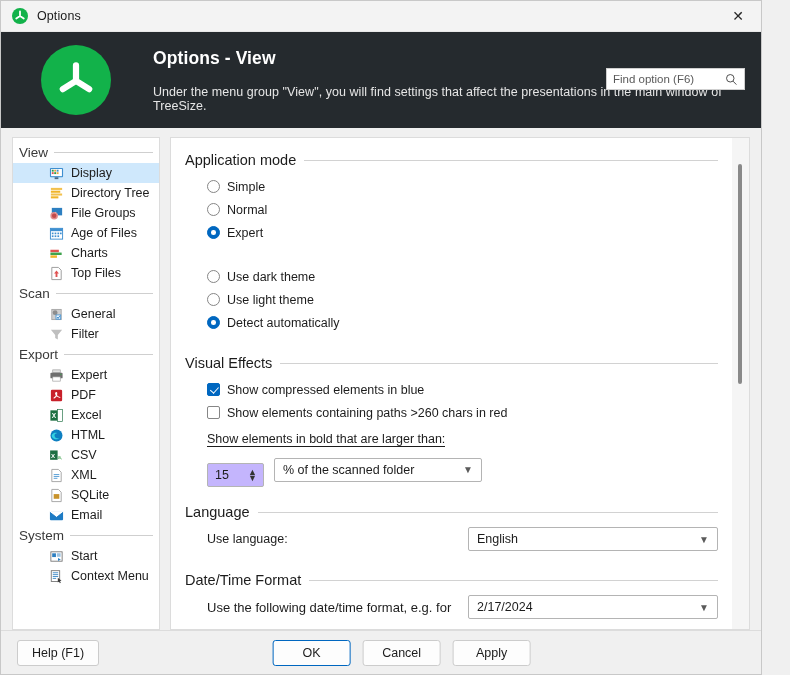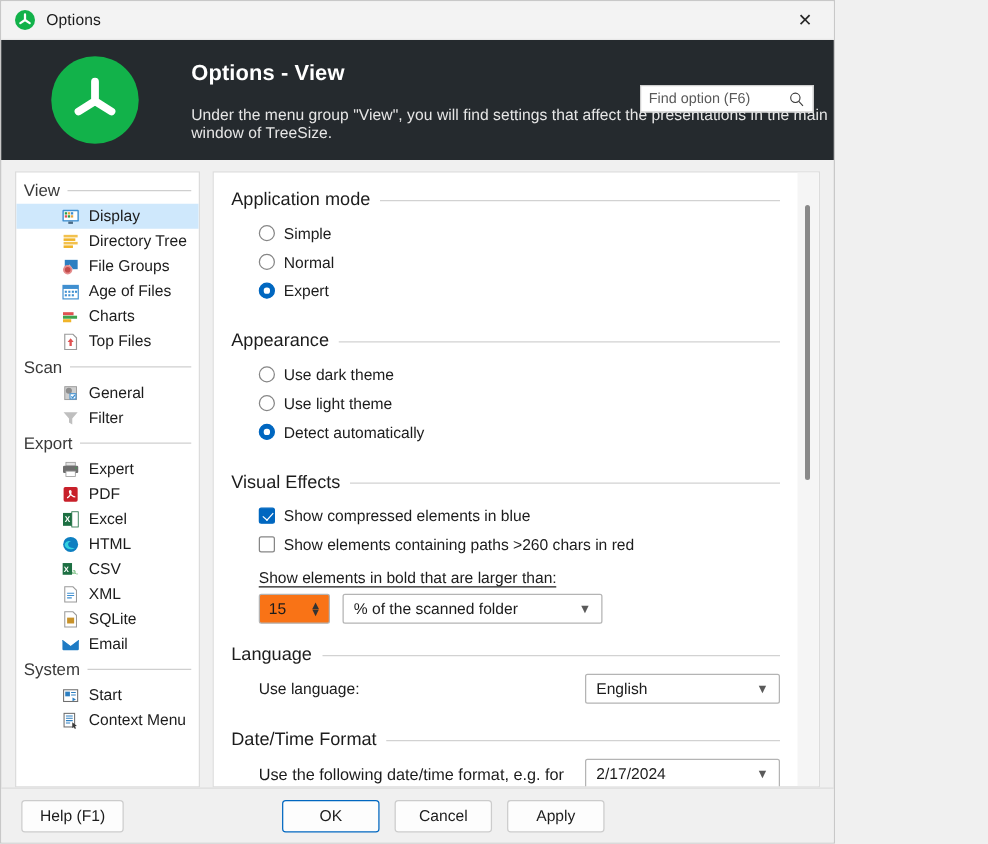--- a/index.html
+++ b/index.html
@@ -5,21 +5,21 @@
   * { box-sizing: border-box; }
   html, body {
     margin: 0; padding: 0;
     width: 790px; height: 675px;
     overflow: hidden;
     font-family: "Liberation Sans", sans-serif;
     background: #f0f0f0;
   }
   .window {
     position: relative;
-    width: 668px; height: 675px;
+    width: 762px; height: 675px;
     background: #f0f0f0;
     display: flex; flex-direction: column;
     border: 1px solid #c8c8c8;
   }
 
   
   .titlebar {
     height: 31px;
     background: #f3f3f3;
     display: flex; align-items: center;
@@ -262,23 +262,24 @@
   .sub-label span { border-bottom: 1px solid #1c1c1c; }
 
   .field-row {
     display: flex; align-items: center;
     padding-left: 22px;
     gap: 10px;
   }
   .spinner {
     width: 57px; height: 24px;
     border: 1px solid #b4b4b4;
-    background: #f97316;
+    background: #c4b5fd;
     display: flex; align-items: center;
     border-radius: 2px;
+    margin-top: 11px;
   }
   .spinner .val {
     font-size: 12.5px; color: #1c1c1c;
     margin-left: 7px;
     flex: 1 1 auto;
   }
   .spinner .arrows {
     display: flex; flex-direction: column;
     margin-right: 6px;
     line-height: 6px;
@@ -668,24 +669,20 @@
             <span class="radio"></span>
             <span class="opt-label">Normal</span>
           </div>
           <div class="opt-row">
             <span class="radio checked"></span>
             <span class="opt-label">Expert</span>
           </div>
         </div>
 
         <div class="section-block">
-          <div class="section">
-            <span class="section-title">Appearance</span>
-            <span class="section-line"></span>
-          </div>
           <div class="opt-row">
             <span class="radio"></span>
             <span class="opt-label">Use dark theme</span>
           </div>
           <div class="opt-row">
             <span class="radio"></span>
             <span class="opt-label">Use light theme</span>
           </div>
           <div class="opt-row">
             <span class="radio checked"></span>

